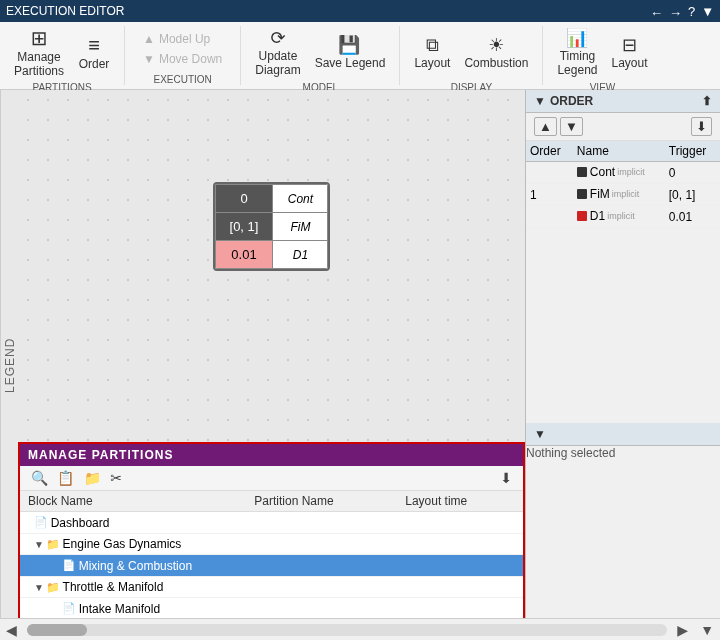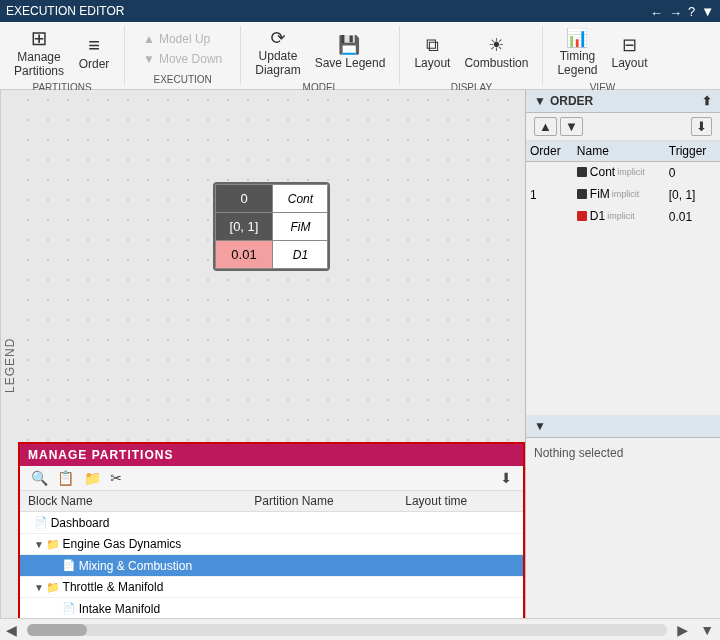--- a/index.html
+++ b/index.html
@@ -137,23 +137,23 @@
       display: flex;
       align-items: center;
       justify-content: space-between;
     }
     .order-controls { display: flex; align-items: center; gap: 4px; padding: 4px 8px; border-bottom: 1px solid #ddd; justify-content: space-between; }
     .order-arrow { cursor: pointer; background: none; border: 1px solid #aaa; border-radius: 2px; font-size: 13px; padding: 1px 4px; color: #333; }
     .order-table { width: 100%; border-collapse: collapse; font-size: 11px; }
     .order-table th { background: #dce4ec; padding: 3px 4px; text-align: left; border-bottom: 1px solid #bbb; font-weight: normal; }
     .order-table td { padding: 3px 4px; border-bottom: 1px solid #eee; vertical-align: middle; }
     .color-dot { width: 10px; height: 10px; border-radius: 1px; display: inline-block; margin-right: 3px; }
-    .prop-inspector { padding: 8px; font-size: 11px; color: #555; flex: 1; }
+    .prop-inspector { padding: 0; font-size: 11px; color: #555; flex: 1; }
     .manage-partitions-header {
-      background: #be185d;
+      background: #701a75;
       color: white;
       padding: 4px 8px;
       font-size: 10px;
       font-weight: bold;
       letter-spacing: 1px;
       display: flex;
       justify-content: space-between;
       align-items: center;
     }
     .manage-toolbar { display: flex; align-items: center; gap: 4px; padding: 3px 8px; border-bottom: 1px solid #ddd; background: #f5f5f5; justify-content: space-between; }

